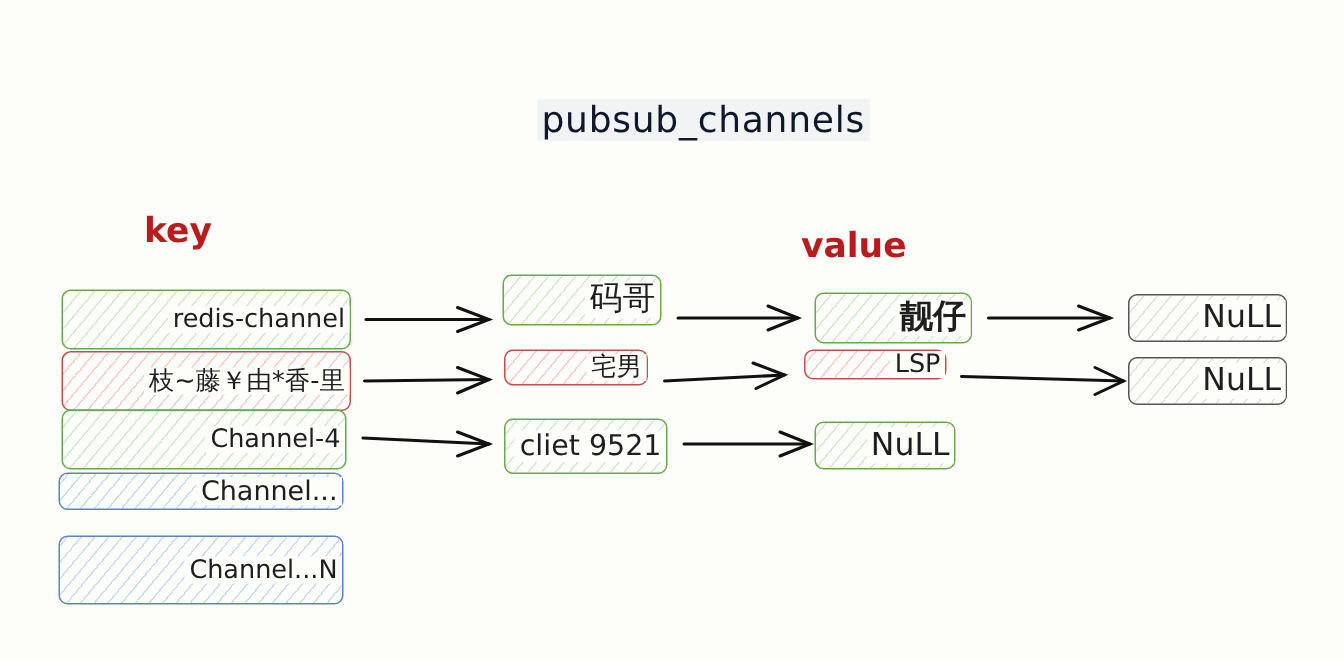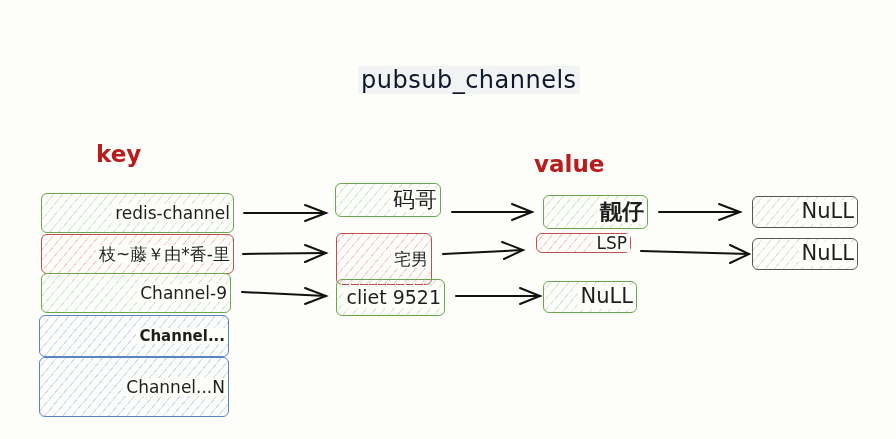--- a/index.html
+++ b/index.html
@@ -24,40 +24,40 @@
 <div class="label" style="left:96px;top:141px;">key</div>
 <div class="label" style="left:534px;top:151px;">value</div>
 
 <div class="box green" style="left:41px;top:193px;width:193px;height:40px;font-size:17px;">
     <span>redis-channel</span>
   </div>
 <div class="box red" style="left:41px;top:234px;width:193px;height:40px;font-size:17px;">
     <span>枝~藤￥由*香-里</span>
   </div>
 <div class="box green" style="left:41px;top:273px;width:190px;height:40px;font-size:17px;">
-    <span>Channel-9</span>
+    <span>Channel-4</span>
   </div>
-<div class="box blue" style="left:39px;top:315px;width:190px;height:42px;font-size:15px;font-weight:bold;">
+<div class="box blue" style="left:39px;top:315px;width:190px;height:25px;font-size:18px;">
     <span>Channel...</span>
   </div>
-<div class="box blue" style="left:39px;top:357px;width:190px;height:60px;font-size:17px;">
+<div class="box blue" style="left:39px;top:357px;width:190px;height:46px;font-size:17px;">
     <span>Channel...N</span>
   </div>
 
 <div class="box green" style="left:335px;top:183px;width:106px;height:34px;font-size:22px;">
     <span>码哥</span>
   </div>
 <div class="box green" style="left:543px;top:195px;width:105px;height:34px;font-size:22px;font-weight:bold;">
     <span>靓仔</span>
   </div>
 <div class="box gray" style="left:752px;top:196px;width:106px;height:32px;font-size:21px;">
     <span>NuLL</span>
   </div>
 
-<div class="box red" style="left:336px;top:233px;width:96px;height:52px;font-size:17px;">
+<div class="box red" style="left:336px;top:233px;width:96px;height:24px;font-size:17px;">
     <span>宅男</span>
   </div>
 <div class="box red" style="left:536px;top:233px;width:95px;height:20px;font-size:17px;">
     <span>LSP</span>
   </div>
 <div class="box gray" style="left:752px;top:238px;width:106px;height:32px;font-size:21px;">
     <span>NuLL</span>
   </div>
 
 <div class="box green" style="left:336px;top:279px;width:109px;height:37px;font-size:19px;">

